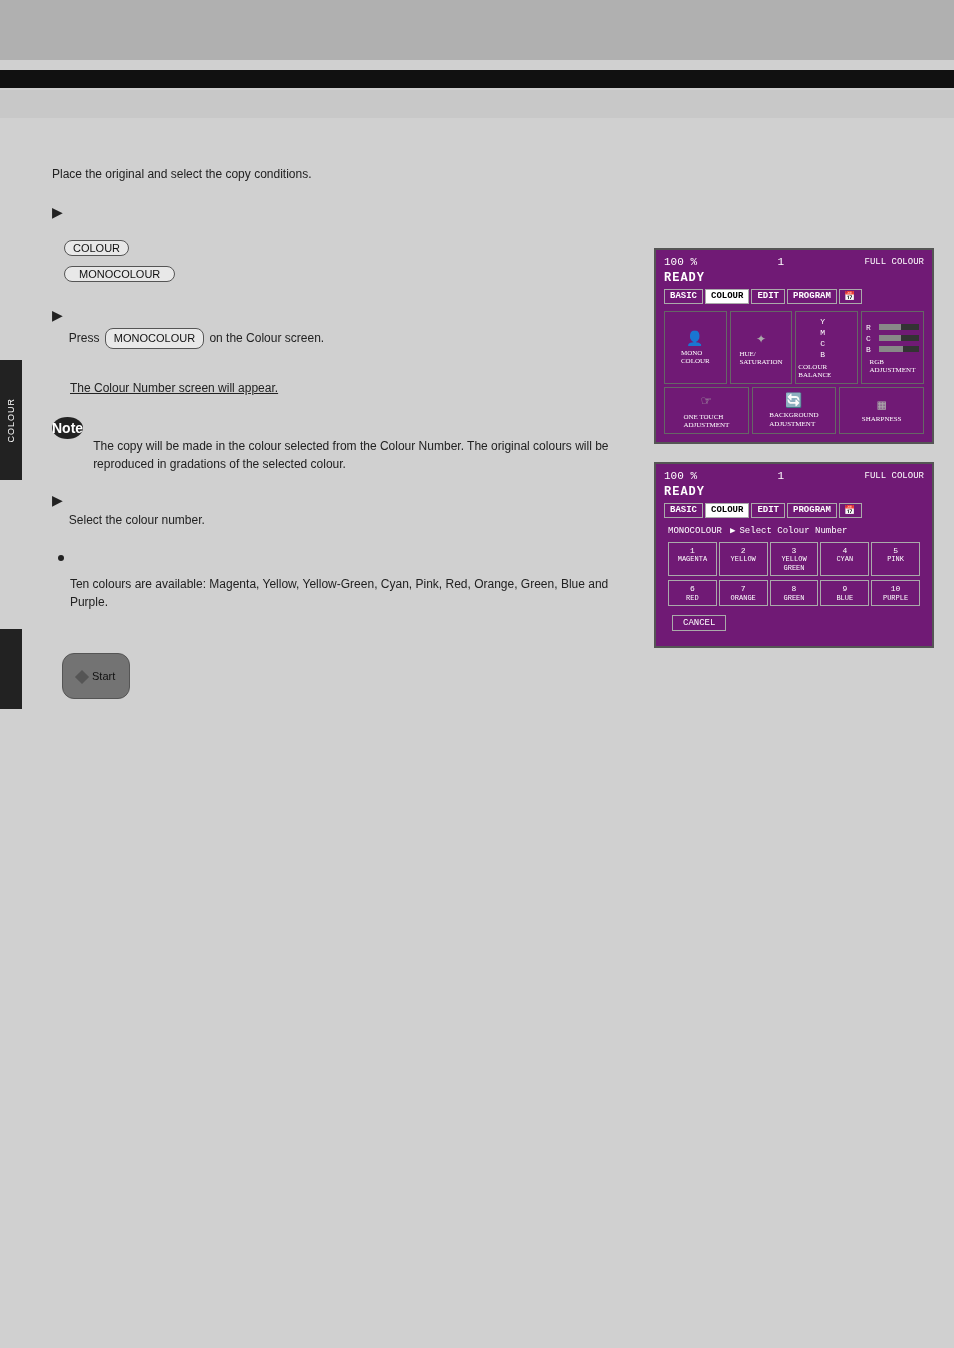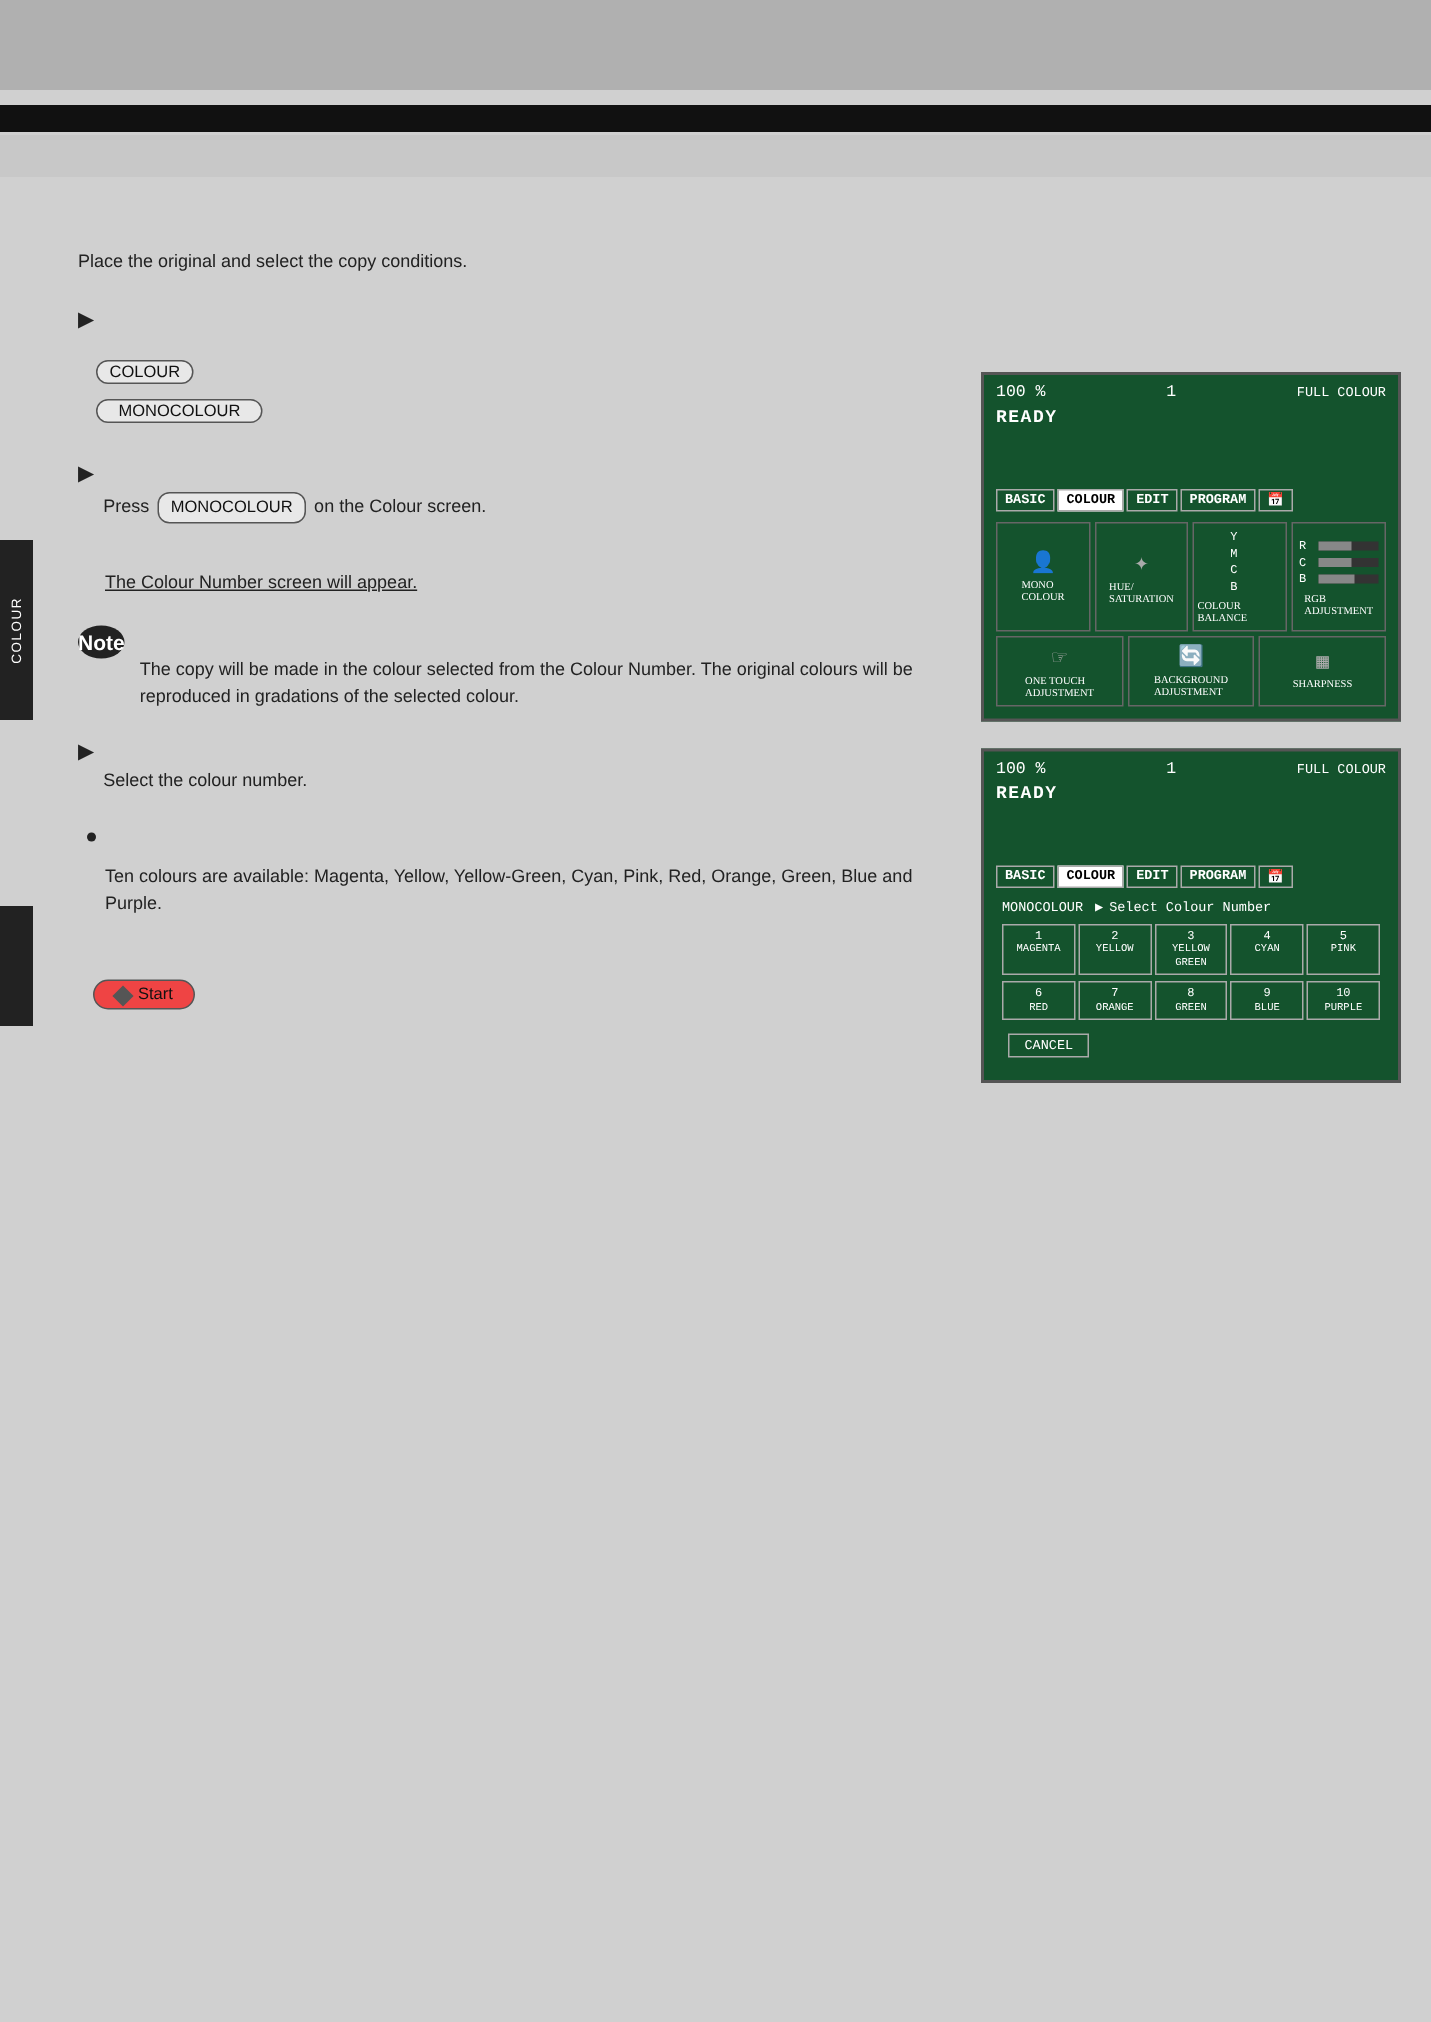--- a/index.html
+++ b/index.html
@@ -107,38 +107,38 @@
       font-weight: bold;
       margin-right: 6px;
     }
 
     
     .start-button {
       display: inline-flex;
       align-items: flex-end;
       border: 1.5px solid #555;
       border-radius: 12px;
-      padding: 3px 14px;
+      padding: 16px 14px;
       font-size: 11px;
-      background: #ef4444;
+      background: #737373;
       color: #111;
     }
     .start-button .diamond {
       display: inline-block;
       width: 10px;
       height: 10px;
       background: #555;
       transform: rotate(45deg);
       margin-right: 5px;
     }
 
     
     .screen {
       width: 280px;
-      background: #14532d;
+      background: #701a75;
       border: 2px solid #555;
       margin-bottom: 18px;
       font-family: 'Courier New', monospace;
       padding: 4px;
     }
 
     .screen-header {
       display: flex;
       justify-content: space-between;
       align-items: center;
@@ -152,21 +152,20 @@
       font-size: 12px;
       font-weight: bold;
       padding: 1px 4px;
       letter-spacing: 1px;
     }
 
     .screen-tabs {
       display: flex;
       gap: 2px;
       padding: 3px 4px 0;
-      margin-top: 37px;
     }
 
     .screen-tab {
       border: 1.5px solid #aaa;
       color: #fff;
       font-size: 9px;
       padding: 1px 5px;
       font-family: 'Courier New', monospace;
       font-weight: bold;
     }

